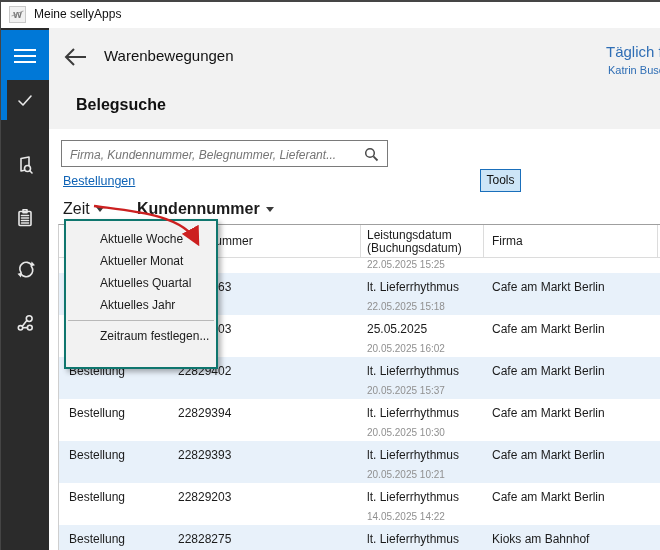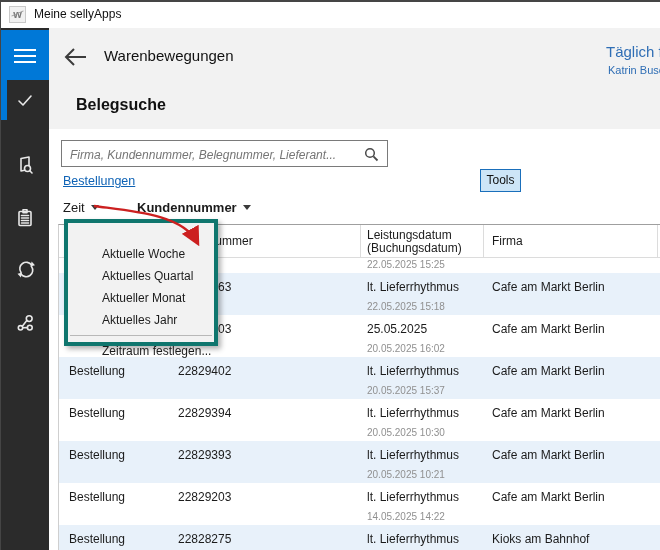--- a/index.html
+++ b/index.html
@@ -36,42 +36,42 @@
   .sectiontitle{ position:absolute; left:27px; top:68px; font-size:16px; font-weight:bold; color:#111; }
   
   .searchbox{ position:absolute; left:12px; top:112px; width:327px; height:27px; background:#fff; border:1px solid #7a7a7a; }
   .searchbox input{ position:absolute; left:8px; top:1px; width:285px; height:26px; border:none; outline:none;
      font-family:"Liberation Sans",sans-serif; font-style:italic; font-size:12px; color:#6d6d6d; background:transparent;}
   .searchbox svg{ position:absolute; right:8px; top:6px; }
   
   .link-tab{ position:absolute; left:14px; top:146px; font-size:12.5px; color:#0f63b5; text-decoration:underline; }
   .toolsbtn{ position:absolute; left:431px; top:141px; width:41px; height:23px; background:#cde5f7;
      border:1px solid #1a6fbb; font-size:12px; color:#111; text-align:center; line-height:21px; }
-  .filter{ position:absolute; top:172px; font-size:13px; color:#1b1b1b; }
+  .filter{ position:absolute; top:172px; font-size:16px; color:#1b1b1b; }
   .filter .caret{ display:inline-block; margin-left:6px; width:0; height:0; border-left:4px solid transparent;
      border-right:4px solid transparent; border-top:5px solid #3a3a3a; vertical-align:2px;}
   .f-zeit{ left:14px; } .f-kunde{ left:88px;font-weight:bold; }
   
   .table{ position:absolute; left:9px; top:196px; width:603px; height:328px; background:#fff;
      border-top:1px solid #9f9f9f; border-left:1px solid #cfcfcf; }
   .thead{ position:relative; height:33px; border-bottom:1px solid #dcdcdc; font-size:12px; color:#1b1b1b; }
   .th{ position:absolute; top:0; height:33px; display:flex; flex-direction:column; justify-content:center; line-height:13px; }
   .th-num{ left:119px; } .th-leist{ left:308px; } .th-firma{ left:433px; }
   .vsep{ position:absolute; top:0; width:1px; height:33px; background:#dcdcdc; }
   .tbody{ position:relative; }
   .partialrow{ position:relative; height:15px; background:#fff; overflow:hidden; }
   .partialrow .c-sub{ top:1px; }
   .trow{ position:relative; height:42px; }
   .trow.alt{ background:#e8f1fa; } .trow.white{ background:#fff; }
   .cell{ position:absolute; top:7px; font-size:12px; color:#1b1b1b; white-space:nowrap; }
   .c-type{ left:10px; } .c-num{ left:119px; } .c-leist{ left:308px; } .c-firma{ left:433px; }
   .c-sub{ position:absolute; left:308px; top:28px; font-size:10px; color:#909090; white-space:nowrap;text-align:right; }
   
-  .menu{ position:absolute; left:15px; top:191px; width:154px; height:127px; background:#f2f2f2;
-     border:4px solid #0f766e; box-shadow:3px 3px 5px rgba(0,0,0,0.30); z-index:20; padding-top:20px; }
+  .menu{ position:absolute; left:15px; top:191px; width:154px; height:150px; background:#f2f2f2;
+     border:2px solid #0f766e; box-shadow:3px 3px 5px rgba(0,0,0,0.30); z-index:20; padding-top:7px; }
   .menu-item{ height:22px; line-height:22px; padding-left:34px; font-size:12px; color:#1c1c1c; }
   .menu-sep{ height:1px; background:#b8b8b8; margin:4px 2px; }
   
   .anno{ position:absolute; left:85px; top:195px; z-index:30; pointer-events:none; }
 </style>
 </head>
 <body>
 
 <div class="window">
 
@@ -226,22 +226,22 @@
             <div class="cell c-leist">lt. Lieferrhythmus</div>
             <div class="cell c-firma">Kioks am Bahnhof</div>
             <div class="c-sub"></div>
           </div>
         </div>
     </div>
 
     <div class="menu">
       <div>
           <div class="menu-item">Aktuelle Woche</div>
+          <div class="menu-item">Aktueller Monat</div>
           <div class="menu-item">Aktuelles Quartal</div>
-          <div class="menu-item">Aktueller Monat</div>
           <div class="menu-item">Aktuelles Jahr</div>
         </div>
       <div class="menu-sep"></div>
       <div class="menu-item">Zeitraum festlegen...</div>
     </div>
   </div>
 
   <svg class="anno" width="135" height="65" viewBox="0 0 135 65">
     <defs>
       <marker id="ah" markerWidth="8" markerHeight="8" refX="6" refY="4" orient="auto">

